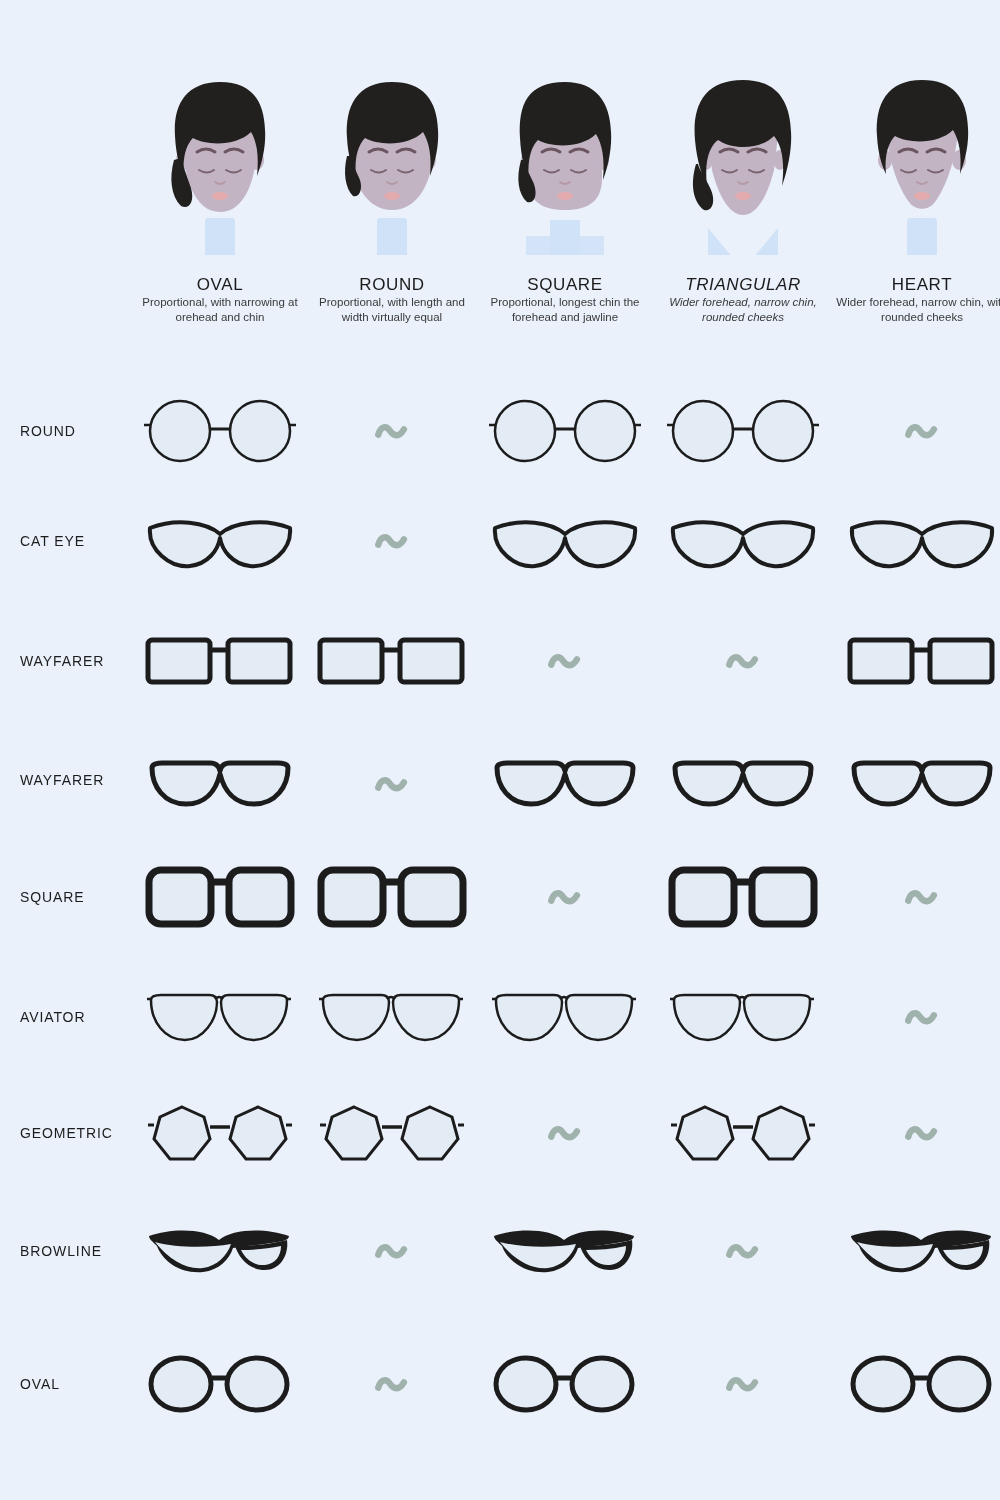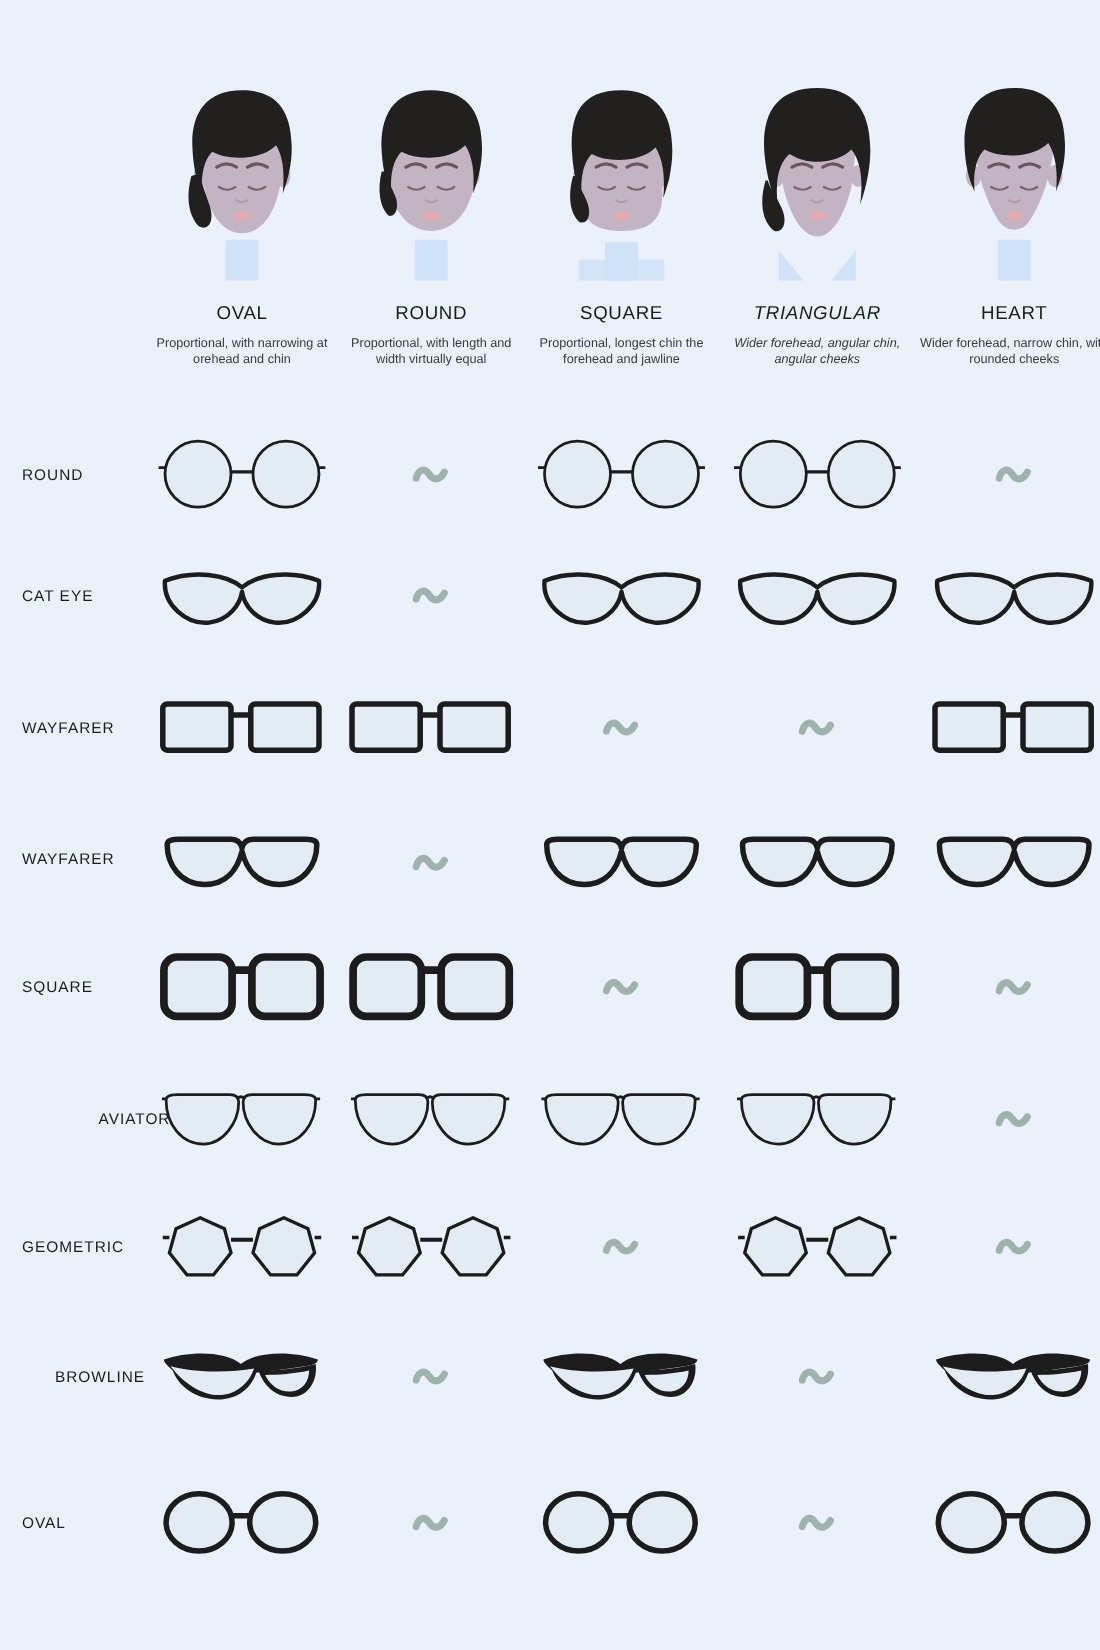--- a/index.html
+++ b/index.html
@@ -42,21 +42,20 @@
     position: relative;
     margin: 0 auto;
   }
   .face-title {
     margin-top: 20px;
     font-size: 17px;
     letter-spacing: 0.6px;
     color: #1b1b1b;
   }
   .face-desc {
-    margin-top: 10px;
     font-size: 11.5px;
     line-height: 15px;
     color: #3a3a3a;
   }
 
   
   .row-label {
     position: absolute;
     left: 20px;
     width: 135px;
@@ -161,21 +160,21 @@
               <path d="M40 104 C34 124 37 142 48 150 C56 152 60 142 55 130 C50 118 44 112 42 104 Z" fill="#22201f"></path>
               <path d="M64 92 q9 -6 18 0" stroke="#6b5560" stroke-width="3" fill="none" stroke-linecap="round"></path>
               <path d="M92 92 q9 -6 18 0" stroke="#6b5560" stroke-width="3" fill="none" stroke-linecap="round"></path>
               <path d="M66 110 q8 5 15 0" stroke="#7a6470" stroke-width="2" fill="none" stroke-linecap="round"></path>
               <path d="M93 110 q8 5 15 0" stroke="#7a6470" stroke-width="2" fill="none" stroke-linecap="round"></path>
               <path d="M82 122 q5 4 10 0" stroke="#b59aa6" stroke-width="2" fill="none" stroke-linecap="round"></path>
               <ellipse cx="87" cy="136" rx="8" ry="4" fill="#e9a9a9" opacity="0.85"></ellipse>
             </g>
           </svg></div>
         <div class="face-title">TRIANGULAR</div>
-        <div class="face-desc">Wider forehead, angular chin, angular cheeks</div>
+        <div class="face-desc">Wider forehead, narrow chin, rounded cheeks</div>
       </div>
       <div class="face-col" style="left: 835px;">
         <div class="face-art"><svg width="174" height="195" viewBox="0 0 174 195">
             <g>
               <rect x="72" y="158" width="30" height="40" fill="#cfe2f7" rx="3"></rect>
               <path d="M50 40 C60 36 114 36 124 40 C126 80 116 120 100 142 C94 151 80 151 74 142 C58 120 48 80 50 40 Z" fill="#c3b4c4"></path>
               <ellipse cx="50" cy="100" rx="7" ry="10" fill="#c3b4c4"></ellipse>
               <ellipse cx="124" cy="100" rx="7" ry="10" fill="#c3b4c4"></ellipse>
               <path d="M87 20 C52 20 40 44 42 76 C43 94 47 106 51 114 C49 94 54 82 60 76 C74 84 104 84 118 70 C124 80 127 94 125 114 C131 98 134 82 133 68 C132 38 118 20 87 20 Z" fill="#22201f"></path>
               <path d="M64 92 q9 -6 18 0" stroke="#6b5560" stroke-width="3" fill="none" stroke-linecap="round"></path>
@@ -389,21 +388,21 @@
           </svg>
         </span>
       </div>
       <div class="cell" style="left: 835px; top: 843px;">
         <span>
           <svg class="no-mark" width="36" height="24" viewBox="0 0 36 24">
             <path d="M3 15 C6 5 12 5 16 11 C20 17 26 18 31 9" stroke="#9fb3ac" stroke-width="7" fill="none" stroke-linecap="round"></path>
           </svg>
         </span>
       </div>
-      <div class="row-label" style="top: 1009px; text-align: right;">AVIATOR</div>
+      <div class="row-label" style="top: 1009px;">AVIATOR</div>
       <div class="cell" style="left: 133px; top: 963px;">
         <span>
           <svg width="146" height="56" viewBox="0 0 146 56">
             <path d="M4 10 C4 6 8 5 14 5 L62 5 C68 5 70 8 70 12 C70 30 56 50 38 50 C18 50 4 32 4 10 Z" fill="#e3ecf5" stroke="#1c1c1c" stroke-width="2.5"></path>
             <path d="M140 10 C140 6 136 5 130 5 L82 5 C76 5 74 8 74 12 C74 30 88 50 106 50 C126 50 140 32 140 10 Z" fill="#e3ecf5" stroke="#1c1c1c" stroke-width="2.5"></path>
             <path d="M68 9 q4 -4 8 0" stroke="#1c1c1c" stroke-width="2.5" fill="none"></path>
             <path d="M4 9 h-4 M140 9 h4" stroke="#1c1c1c" stroke-width="2.5"></path>
           </svg>
         </span>
       </div>
@@ -482,21 +481,21 @@
           </svg>
         </span>
       </div>
       <div class="cell" style="left: 835px; top: 1079px;">
         <span>
           <svg class="no-mark" width="36" height="24" viewBox="0 0 36 24">
             <path d="M3 15 C6 5 12 5 16 11 C20 17 26 18 31 9" stroke="#9fb3ac" stroke-width="7" fill="none" stroke-linecap="round"></path>
           </svg>
         </span>
       </div>
-      <div class="row-label" style="top: 1243px; margin-left: 30px;">BROWLINE</div>
+      <div class="row-label" style="top: 1243px;">BROWLINE</div>
       <div class="cell" style="left: 133px; top: 1197px;">
         <span>
           <svg width="146" height="52" viewBox="0 0 146 52">
             <path d="M2 10 C24 2 58 2 72 14 C86 2 120 2 142 10 C142 12 140 14 136 15 C122 18 100 20 86 22 C82 34 72 44 56 46 C34 48 16 36 10 20 C6 16 2 13 2 10 Z" fill="#1c1c1c"></path>
             <path d="M8 16 C22 34 40 44 56 42 C70 40 80 30 84 18 C62 22 30 22 8 16 Z" fill="#e3ecf5"></path>
             <path d="M88 20 C92 32 102 44 118 44 C134 44 142 28 140 14 C124 18 106 20 88 20 Z" fill="#1c1c1c"></path>
             <path d="M94 24 C99 34 108 40 118 39 C128 38 134 30 134 20 C120 23 106 24 94 24 Z" fill="#e3ecf5"></path>
           </svg>
         </span>
       </div>

